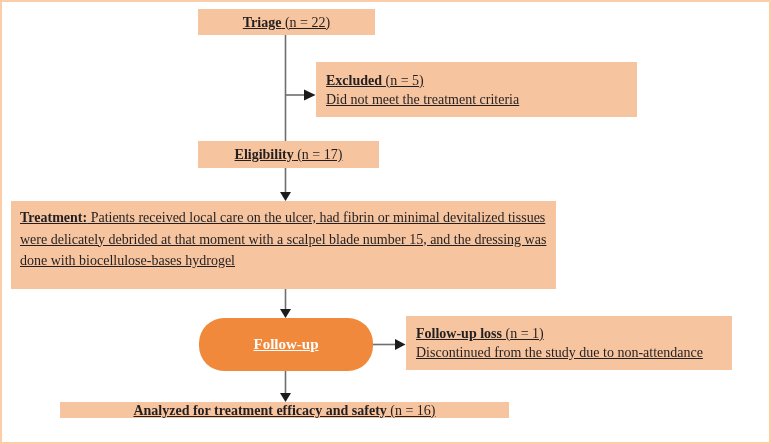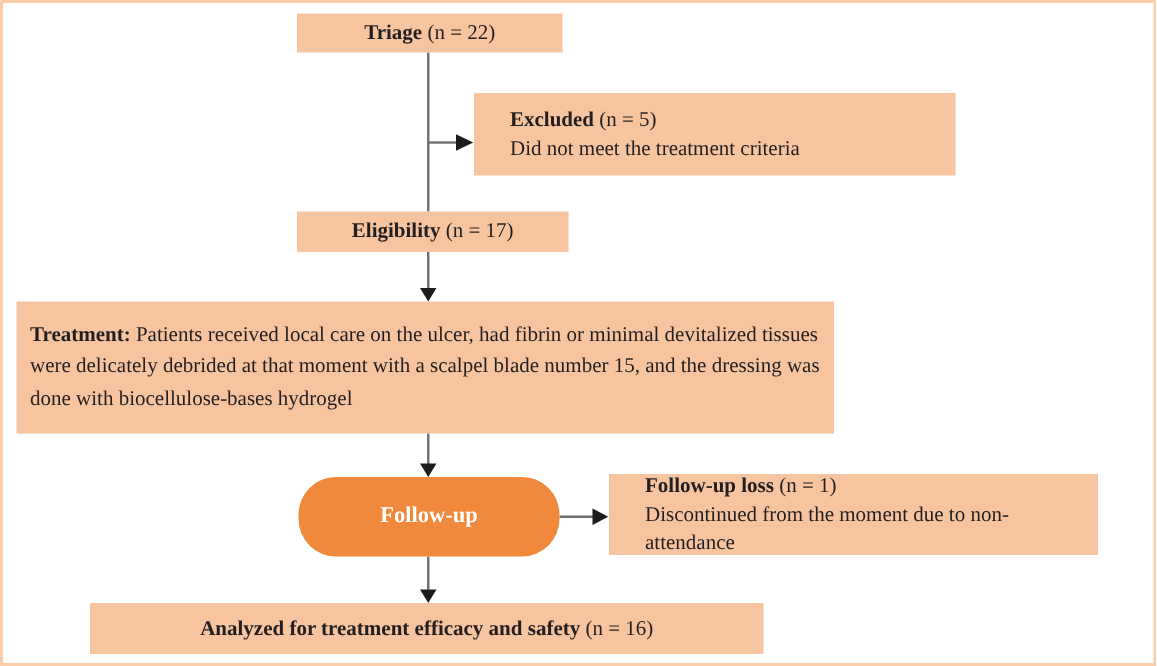--- a/index.html
+++ b/index.html
@@ -25,47 +25,48 @@
     width: 771px; height: 444px;
   }
   .flow-line { stroke: var(--line, #6d6e70); stroke-width: 1.6; fill: none; }
   .flow-head { fill: var(--arrowhead, #1c1c1c); stroke: none; }
   .box {
     position: absolute;
     background: var(--box-fill, #f6c49f);
     font-size: 14px;
     box-sizing: border-box;
     line-height: 19px;
+    text-decoration: underline;
   }
   .box.center {
     display: flex;
     align-items: center;
     justify-content: center;
     text-align: center;
   }
   .box.leftcol {
     display: flex;
     flex-direction: column;
     justify-content: center;
-    padding-left: 24px;
+    padding-left: 10px;
     padding-right: 6px;
   }
   b { font-weight: bold; }
   #triage      { left: 198px; top: 9px;   width: 177px; height: 26px; }
   #excluded    { left: 316px; top: 62px;  width: 321px; height: 55px; }
   #eligibility { left: 198px; top: 141px; width: 181px; height: 27px; }
   #treatment   { left: 11px;  top: 201px; width: 545px; height: 88px;
-                 display: flex; flex-direction: column; justify-content: center;
+                 display: flex; flex-direction: column; 
                  padding: 6px 9px; line-height: 21.5px; }
   #followup    { left: 199px; top: 318px; width: 174px; height: 53px;
                  background: var(--accent-fill, #f0893c);
                  color: var(--accent-text, #ffffff);
                  font-weight: bold; font-size: 15px; border-radius: 25px; }
   #followup-loss { left: 406px; top: 316px; width: 326px; height: 54px; }
-  #analyzed    { left: 60px;  top: 402px; width: 449px; height: 34px; }
+  #analyzed    { left: 60px;  top: 402px; width: 449px; height: 16px; }
 </style>
 </head>
 <body>
 
 <div class="page">
 
   <svg class="arrows" viewBox="0 0 771 444" xmlns="http://www.w3.org/2000/svg" aria-hidden="true">
     <path class="flow-line" d="M285.5 35 V141"></path>
     <path class="flow-line" d="M285.5 95 H304"></path>
     <polygon class="flow-head" points="304,89.5 304,100.5 315.5,95"></polygon>
@@ -95,20 +96,20 @@
   <div class="box" id="treatment">
       <span><b>Treatment:</b><span> Patients received local care on the ulcer, had fibrin or minimal devitalized tissues were delicately debrided at that moment with a scalpel blade number 15, and the dressing was done with biocellulose-bases hydrogel</span></span>
     </div>
 
   <div class="box center" id="followup">
       <span>Follow-up</span>
     </div>
 
   <div class="box leftcol" id="followup-loss">
     <div><b>Follow-up loss</b><span> (n = 1)</span></div>
-    <div>Discontinued from the moment due to non-attendance</div>
+    <div>Discontinued from the study due to non-attendance</div>
   </div>
 
   <div class="box center" id="analyzed">
       <span><b>Analyzed for treatment efficacy and safety</b><span> (n = 16)</span></span>
     </div>
 
 </div>
 
 </body></html>

